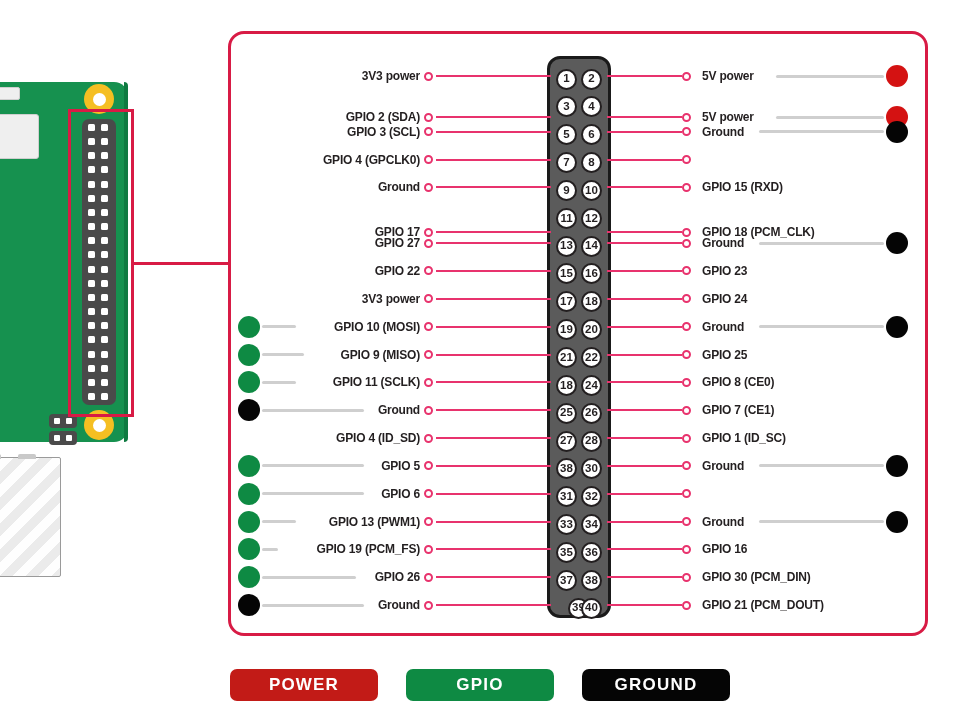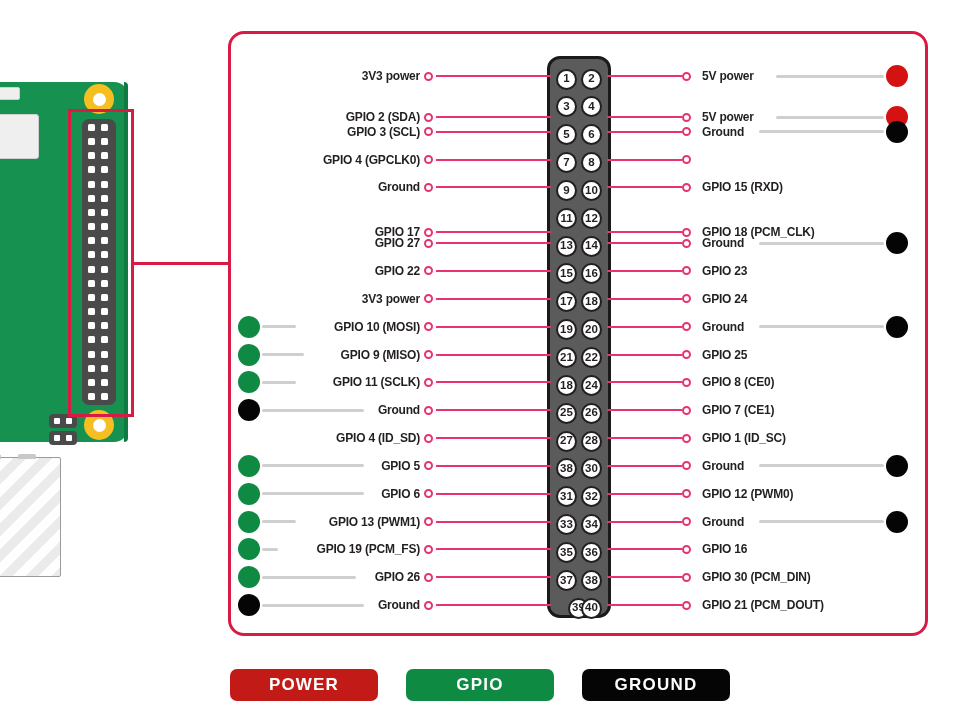--- a/index.html
+++ b/index.html
@@ -365,21 +365,20 @@
         <div class="stem" style="left: 758.6px; width: 125.4px;"></div>
       </div>
       <div class="row" style="top: 479.75px;">
         <div class="bullet gpio" style="left: 238px;"></div>
         <div class="lbl lbl-left" style="right: 540px;">GPIO 6</div>
         <div class="stem" style="left: 262px; width: 102.4px;"></div>
         <div class="pindot" style="left: 424px;"></div>
         <div class="pinline" style="left: 436px; width: 115px;"></div>
         <div class="pinline" style="left: 607px; width: 75px;"></div>
         <div class="pindot" style="left: 682px;"></div>
-        <div class="lbl lbl-right" style="left: 702px;">GPIO 12 (PWM0)</div>
       </div>
       <div class="row" style="top: 507.6px;">
         <div class="bullet gpio" style="left: 238px;"></div>
         <div class="lbl lbl-left" style="right: 540px;">GPIO 13 (PWM1)</div>
         <div class="stem" style="left: 262px; width: 33.6px;"></div>
         <div class="pindot" style="left: 424px;"></div>
         <div class="pinline" style="left: 436px; width: 115px;"></div>
         <div class="pinline" style="left: 607px; width: 75px;"></div>
         <div class="pindot" style="left: 682px;"></div>
         <div class="lbl lbl-right" style="left: 702px;">Ground</div>

